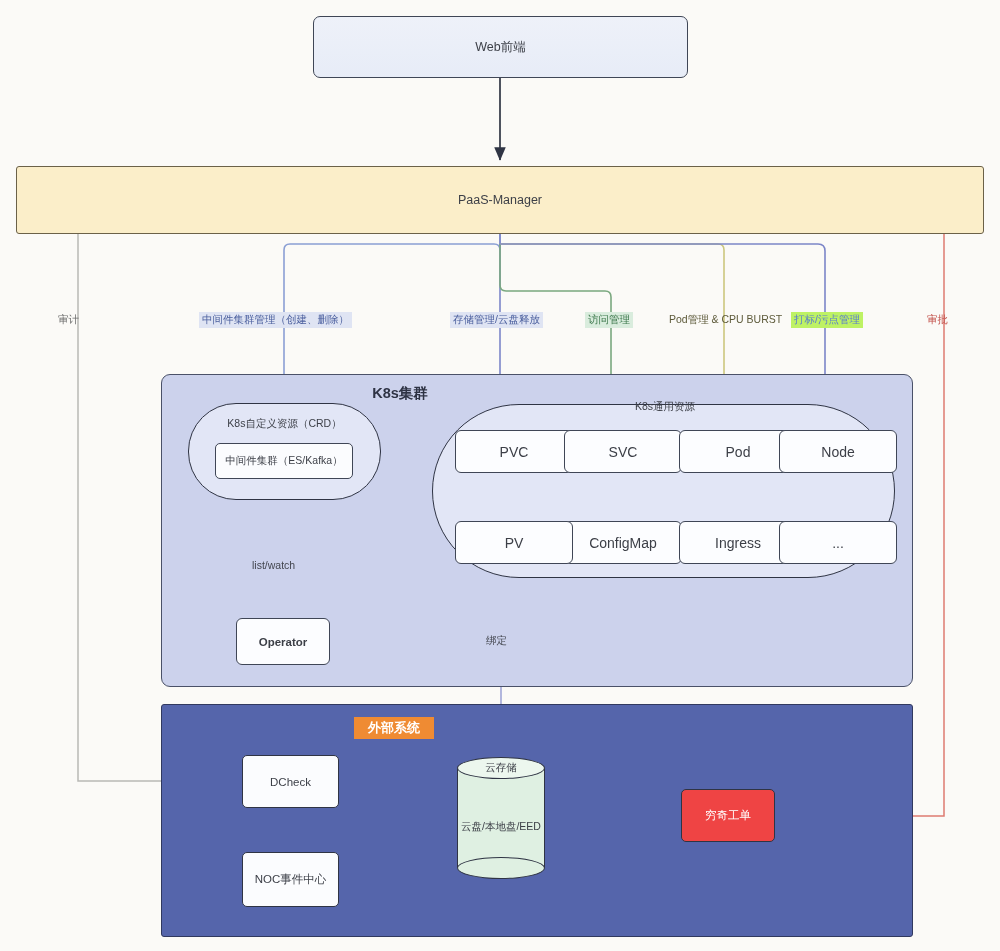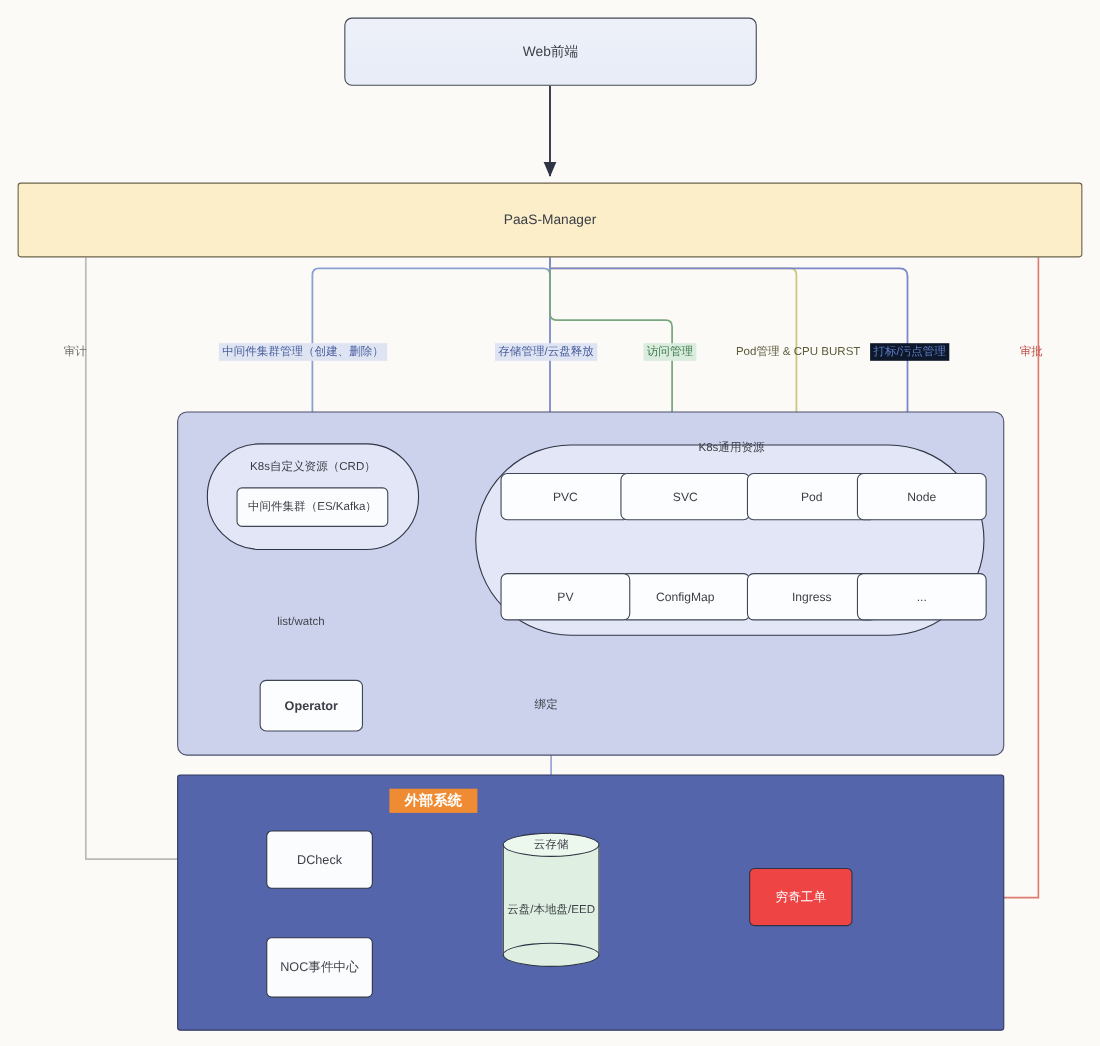--- a/index.html
+++ b/index.html
@@ -76,21 +76,21 @@
   }
   #common-res-title{
     position:absolute;left:560px;top:398px;width:210px;height:18px;
     font-size:10.5px;color:#3c3f47;
     display:flex;align-items:center;justify-content:center;
   }
 
   .res-box{
     width:118px;height:43px;
     background:#fcfdff;border:1.6px solid #3f4656;border-radius:6px;
-    font-size:11px;
+    font-size:14px;
   }
   .row1{top:430px;}
   .row2{top:521px;}
   .col1{left:455px;}
   .col2{left:564px;}
   .col3{left:679px;}
   .col4{left:779px;}
 
   #operator-box{
     left:236px;top:618px;width:94px;height:47px;
@@ -164,21 +164,21 @@
     display:flex;align-items:center;justify-content:center;
     white-space:nowrap;
     padding:1px 3px;
     box-sizing:border-box;
   }
   #lbl-audit{left:55px;top:312px;color:#6d6d6d;background:transparent;}
   #lbl-mw{left:199px;top:312px;color:#4b5f9e;background:#dfe4f3;}
   #lbl-storage{left:450px;top:312px;color:#4b5f9e;background:#dfe4f3;}
   #lbl-access{left:585px;top:312px;color:#3f7a4e;background:#d9ecdd;}
   #lbl-pod{left:666px;top:312px;color:#5d5a3a;background:transparent;}
-  #lbl-taint{left:791px;top:312px;color:#5b7fcb;background:#0f172a;}
+  #lbl-taint{left:791px;top:312px;color:#5b7fcb;background:#bef264;}
   #lbl-approval{left:924px;top:312px;color:#c2504a;background:transparent;}
   #lbl-listwatch{left:249px;top:558px;color:#43464f;background:transparent;}
   #lbl-bind{left:483px;top:633px;color:#43464f;background:transparent;}
 </style>
 </head>
 <body>
 
 <div id="canvas">
 
   <svg class="svg-layer" viewBox="0 0 1000 951">
@@ -233,20 +233,21 @@
 
   <div class="node" id="web-frontend">
     <span>Web前端</span>
   </div>
 
   <div class="node" id="paas-manager">
     <span>PaaS-Manager</span>
   </div>
 
   <div class="node" id="k8s-cluster"></div>
+  <div id="k8s-cluster-title">K8s集群</div>
 
   <div class="node" id="crd-group"></div>
   <div id="crd-title">K8s自定义资源（CRD）</div>
   <div class="node" id="crd-inner">
     <span>中间件集群（ES/Kafka）</span>
   </div>
 
   <div class="node" id="common-res-group"></div>
   <div id="common-res-title">K8s通用资源</div>
 

